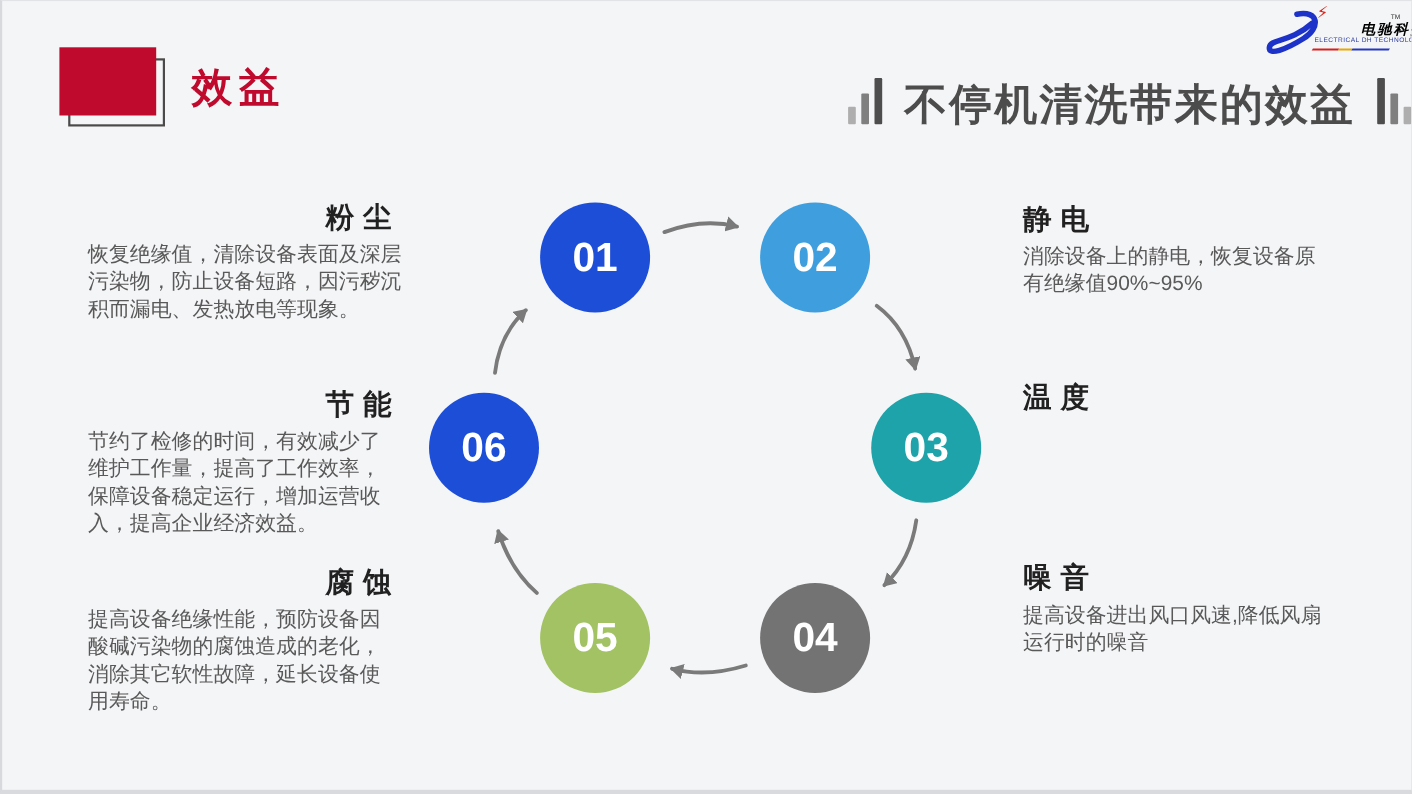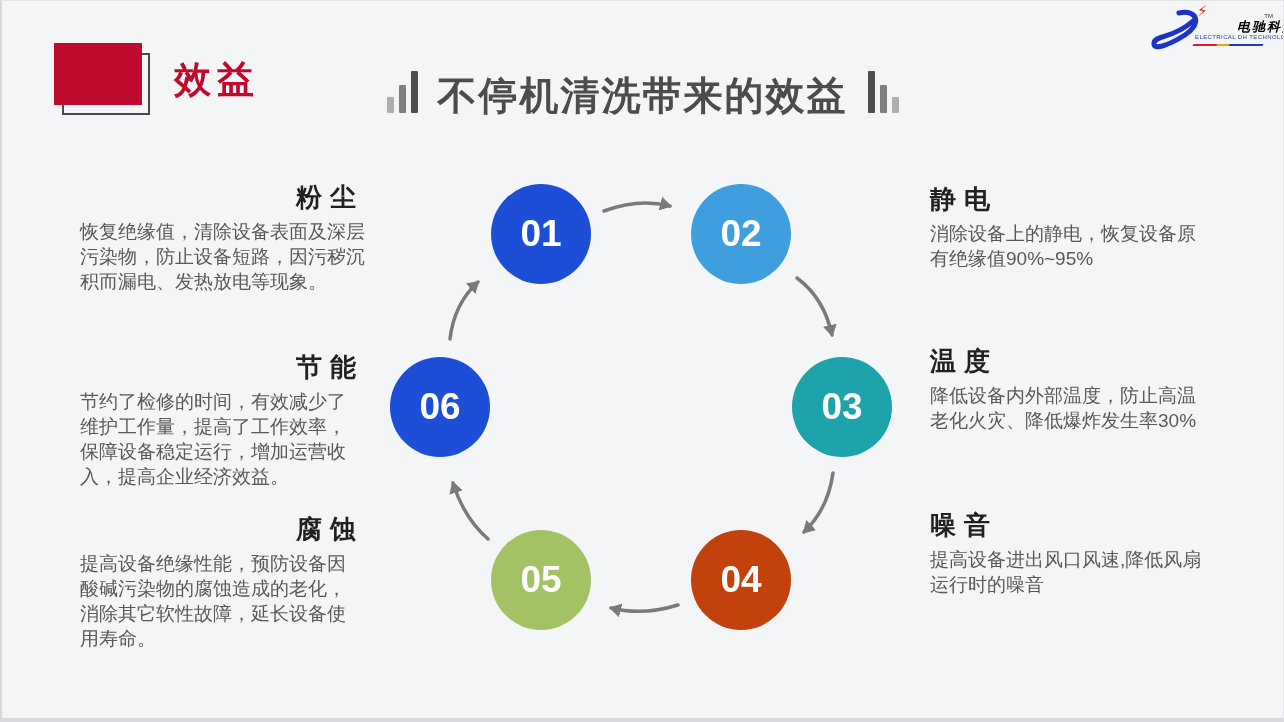--- a/index.html
+++ b/index.html
@@ -18,21 +18,21 @@
   .accent-rect {
     position:absolute; left:52px; top:42px; width:88px; height:62px;
     background:#c00a2d;
   }
   .section-label {
     position:absolute; left:172px; top:54px;
     font-size:37px; font-weight:bold; color:#c00a2d; letter-spacing:6px;
   }
   .title-row {
     position:absolute; top:70px; left:0; right:0;
-    display:flex; justify-content:center; align-items:flex-end; gap:20px;
+    display:flex; justify-content:flex-end; align-items:flex-end; gap:20px;
   }
   .page-title {
     font-size:39px; font-weight:bold; color:#4c4c4c; letter-spacing:2px; line-height:1;
     padding-bottom:2px;
   }
   .bars { display:flex; align-items:flex-end; gap:5px; padding-bottom:4px; }
   .bars i { display:block; width:7px; border-radius:1px; }
   .bars .b-s { height:16px; background:#aeaeae; }
   .bars .b-m { height:28px; background:#7f7f7f; }
   .bars .b-l { height:42px; background:#4d4d4d; }
@@ -132,21 +132,21 @@
 
   <div class="step step-0" style="background: #1d4ed8;">
     <span>01</span>
   </div>
   <div class="step step-1" style="background: rgb(63, 158, 221);">
     <span>02</span>
   </div>
   <div class="step step-2" style="background: rgb(29, 163, 169);">
     <span>03</span>
   </div>
-  <div class="step step-3" style="background: #c2410c;">
+  <div class="step step-3" style="background: #737373;">
     <span>04</span>
   </div>
   <div class="step step-4" style="background: rgb(162, 194, 100);">
     <span>05</span>
   </div>
   <div class="step step-5" style="background: #1d4ed8;">
     <span>06</span>
   </div>
 
   <div class="benefit b-left b-energy">
@@ -170,22 +170,20 @@
 用寿命。</p>
   </div>
 
   <div class="benefit b-right b-static">
     <h3>静电</h3>
     <p>消除设备上的静电，恢复设备原
 有绝缘值90%~95%</p>
   </div>
   <div class="benefit b-right b-temp">
     <h3>温度</h3>
-    <p>降低设备内外部温度，防止高温
-老化火灾、降低爆炸发生率30%</p>
   </div>
   <div class="benefit b-right b-noise">
     <h3>噪音</h3>
     <p>提高设备进出风口风速,降低风扇
 运行时的噪音</p>
   </div>
 
 </div>
 
 </body></html>

